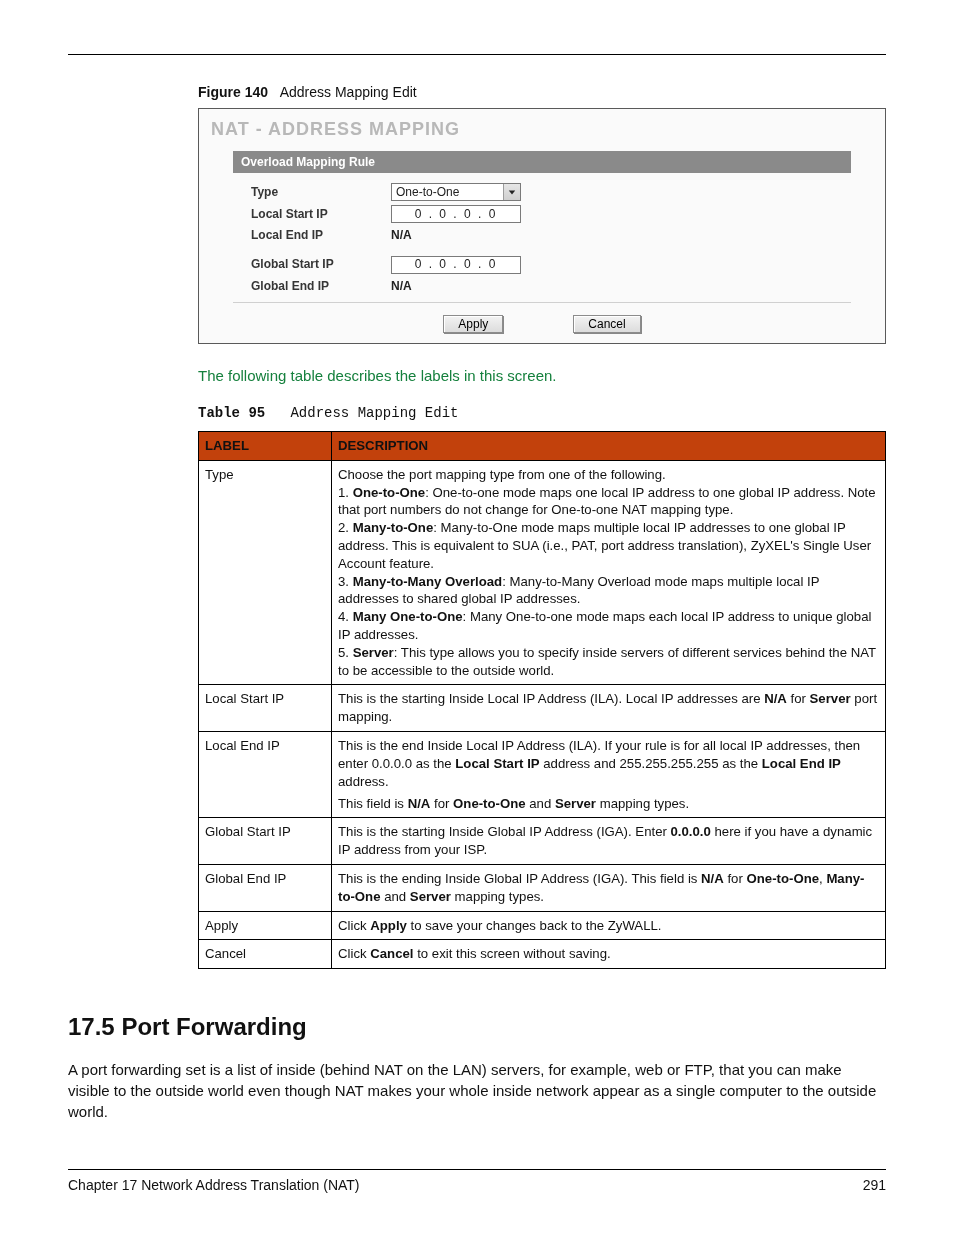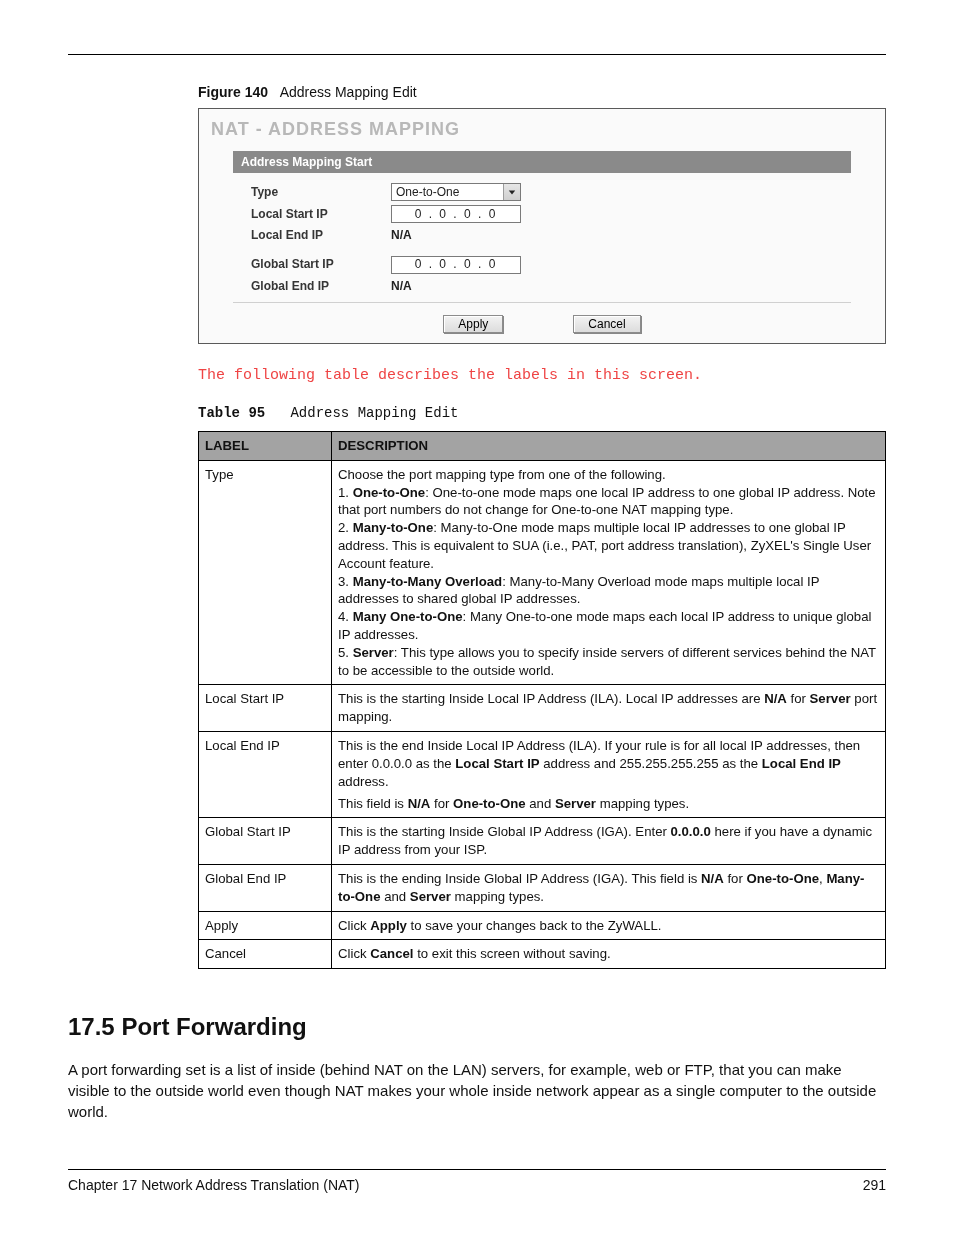--- a/index.html
+++ b/index.html
@@ -148,24 +148,24 @@
   .win-btn {
     background: linear-gradient(#f3f3f3, #dcdcdc);
     border: 1px solid #8c8c8c;
     box-shadow: inset 1px 1px 0 #fff, 1px 1px 0 #888;
     font-family: Arial, sans-serif;
     font-size: 12px;
     padding: 1px 14px;
     cursor: pointer;
   }
   .intro-para {
-    font-family: Liberation Mono, monospace;
+    font-family: Liberation Sans, sans-serif;
     font-size: 15px;
     margin: 18px 0 18px 0;
-    color: #ef4444;
+    color: #15803d;
   }
   .table-caption {
     font-family: Liberation Mono, monospace;
     font-size: 14px;
     margin-bottom: 8px;
   }
   .table-caption .tabnum {
     font-weight: bold;
   }
   table.desc {
@@ -175,21 +175,21 @@
     font-size: 13.2px;
   }
   table.desc th, table.desc td {
     border: 1px solid #000;
     padding: 5px 6px;
     vertical-align: top;
     text-align: left;
   }
   table.desc th {
     font-weight: bold;
-    background: #a3a3a3;
+    background: #c2410c;
   }
   table.desc td.label-col {
     width: 120px;
   }
   table.desc td p {
     margin: 0 0 4px 0;
   }
   table.desc td p:last-child {
     margin-bottom: 0;
   }
@@ -231,21 +231,21 @@
 
   <div class="column">
 
     <div class="figure-caption">
       <span class="fignum">Figure 140</span>
       &nbsp;&nbsp;<span>Address Mapping Edit</span>
     </div>
 
     <div class="figure-box">
       <div class="figure-title">NAT - ADDRESS MAPPING</div>
-      <div class="rulebar">Address Mapping Start</div>
+      <div class="rulebar">Overload Mapping Rule</div>
 
       <div class="fields">
 
         <div class="field-row">
           <div class="field-label">Type</div>
           <div class="dropdown">
             <span class="dd-text">One-to-One</span>
             <span class="dd-btn">
               <svg viewBox="0 0 10 10">
                   <polygon points="1,3 9,3 5,8" fill="#222"></polygon>

